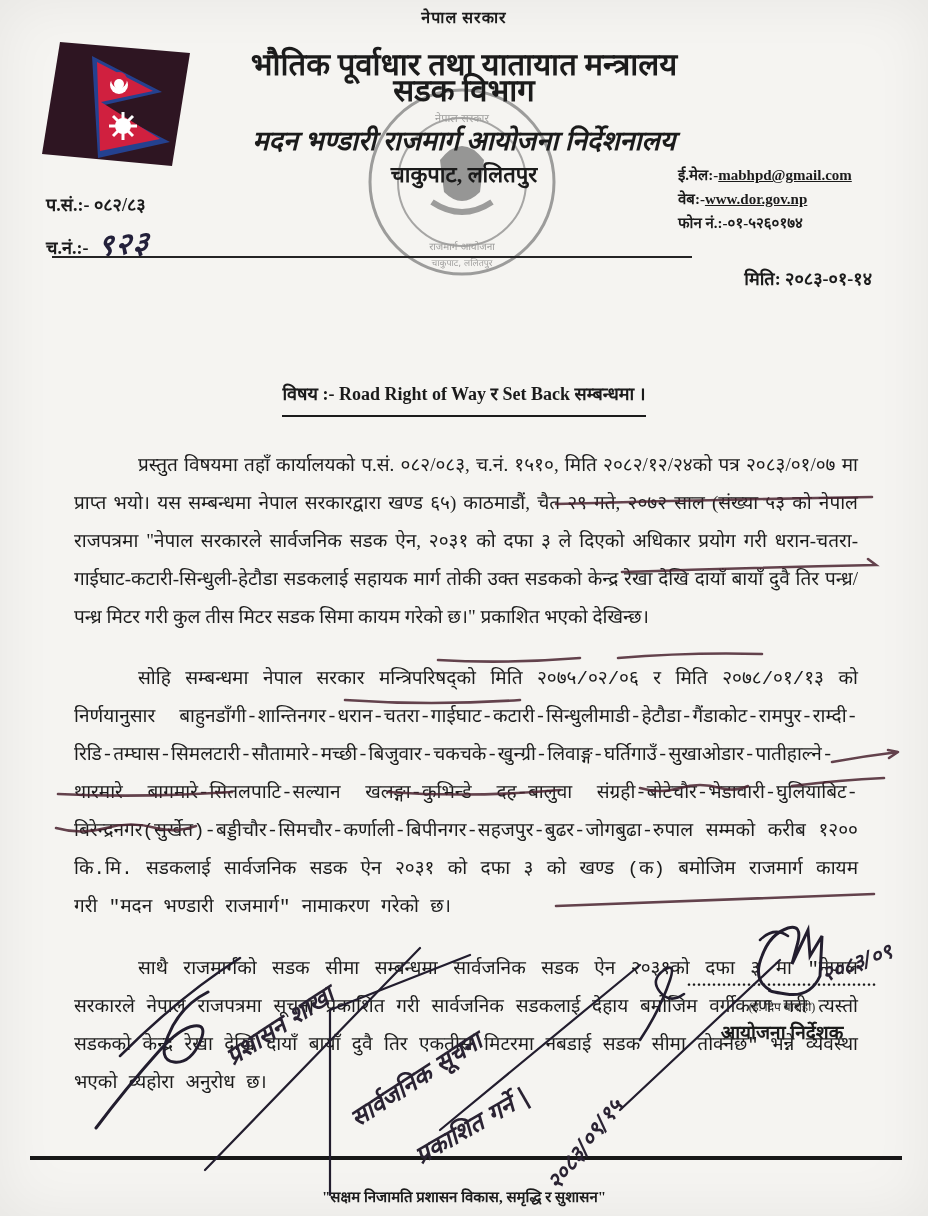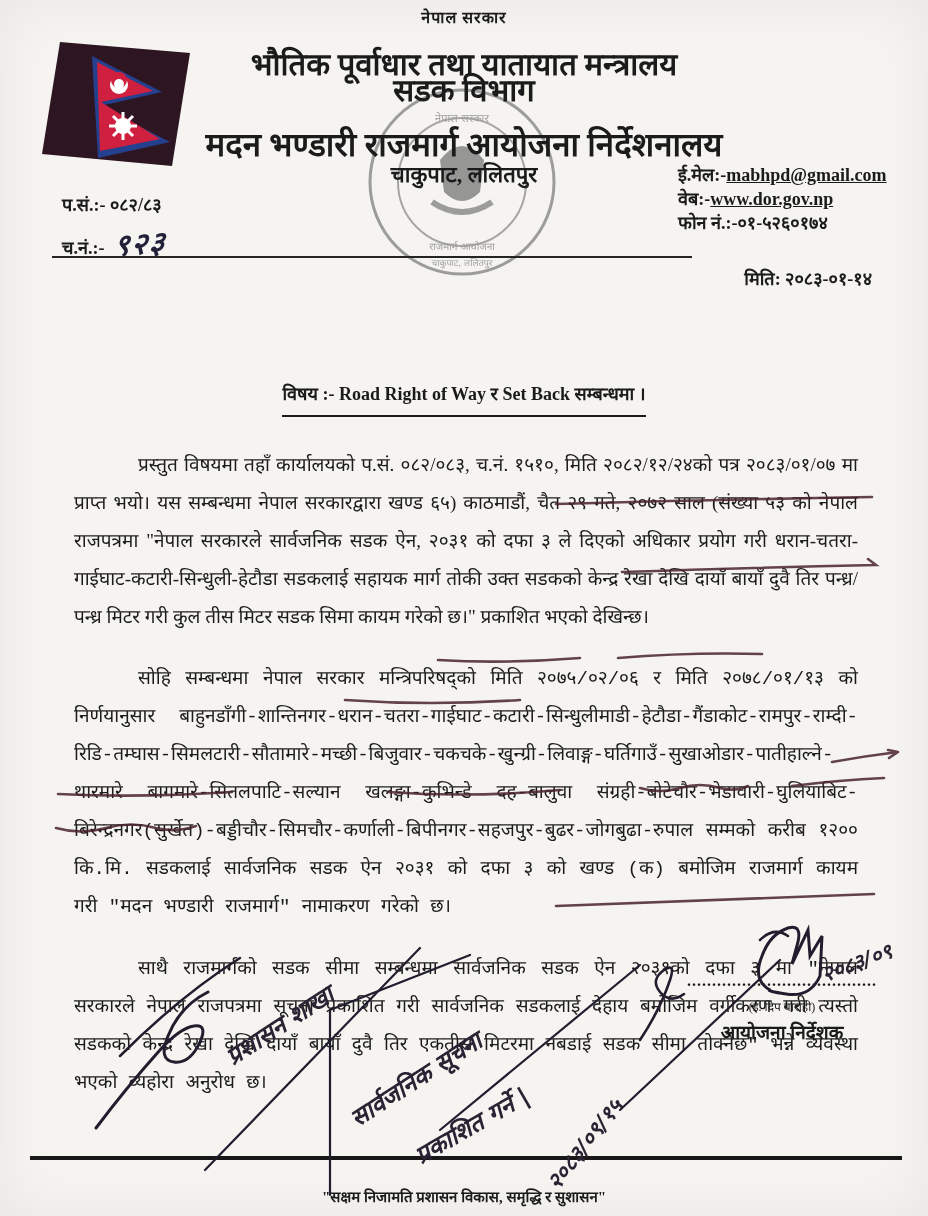--- a/index.html
+++ b/index.html
@@ -8,35 +8,35 @@
     background:#f5f4f1;
     font-family:"Liberation Serif","DejaVu Serif",serif;
     color:#1b1b1b;overflow:hidden;
     box-shadow:inset 0 0 60px rgba(0,0,0,0.06);
   }
   
   .hdr{position:absolute;left:0;width:100%;text-align:center;z-index:3;}
   .gov   {top:6px;font-size:16px;font-weight:bold;letter-spacing:1px;}
   .min   {top:42px;font-size:31px;font-weight:bold;}
   .dept  {top:68px;font-size:31px;font-weight:bold;}
-  .dir   {top:121px;font-size:33px;font-weight:bold;}
+  .dir   {top:121px;font-size:27px;font-weight:bold;font-style:italic;}
   .addr  {top:158px;font-size:22px;font-weight:bold;}
   
   .flag{position:absolute;left:40px;top:40px;z-index:4;}
   
   .stamp{position:absolute;left:362px;top:82px;z-index:2;opacity:.55;}
   
-  .refblock{position:absolute;left:62px;top:192px;z-index:3;font-size:18px;font-weight:bold;}
+  .refblock{position:absolute;left:46px;top:192px;z-index:3;font-size:18px;font-weight:bold;}
   .refblock .row{height:30px;}
   .hand-num{
     font-family:"DejaVu Sans",sans-serif;font-style:italic;font-weight:bold;
     font-size:30px;color:#23203a;display:inline-block;transform:rotate(-4deg) skewX(-8deg);
     margin-left:10px;letter-spacing:2px;
   }
-  .contact{position:absolute;left:678px;top:163px;z-index:3;font-size:18px;font-weight:bold;line-height:24px;white-space:nowrap;}
+  .contact{position:absolute;left:678px;top:163px;z-index:3;font-size:15px;font-weight:bold;line-height:24px;white-space:nowrap;}
   .contact .u{text-decoration:underline;font-family:"Liberation Serif",serif;}
   .rule1{position:absolute;left:52px;top:256px;width:640px;border-top:2.5px solid #242424;z-index:3;}
   .dateline{position:absolute;right:56px;top:266px;font-size:18px;font-weight:bold;z-index:3;margin-left:32px;}
   
   .addressee{position:absolute;left:64px;top:298px;font-size:20px;font-weight:bold;line-height:36px;z-index:3;}
   .subject{
     position:absolute;left:0;top:381px;width:100%;text-align:center;z-index:3;
   }
   .subject span{
     font-size:18px;font-weight:bold;border-bottom:2px solid #1b1b1b;padding-bottom:11px;

